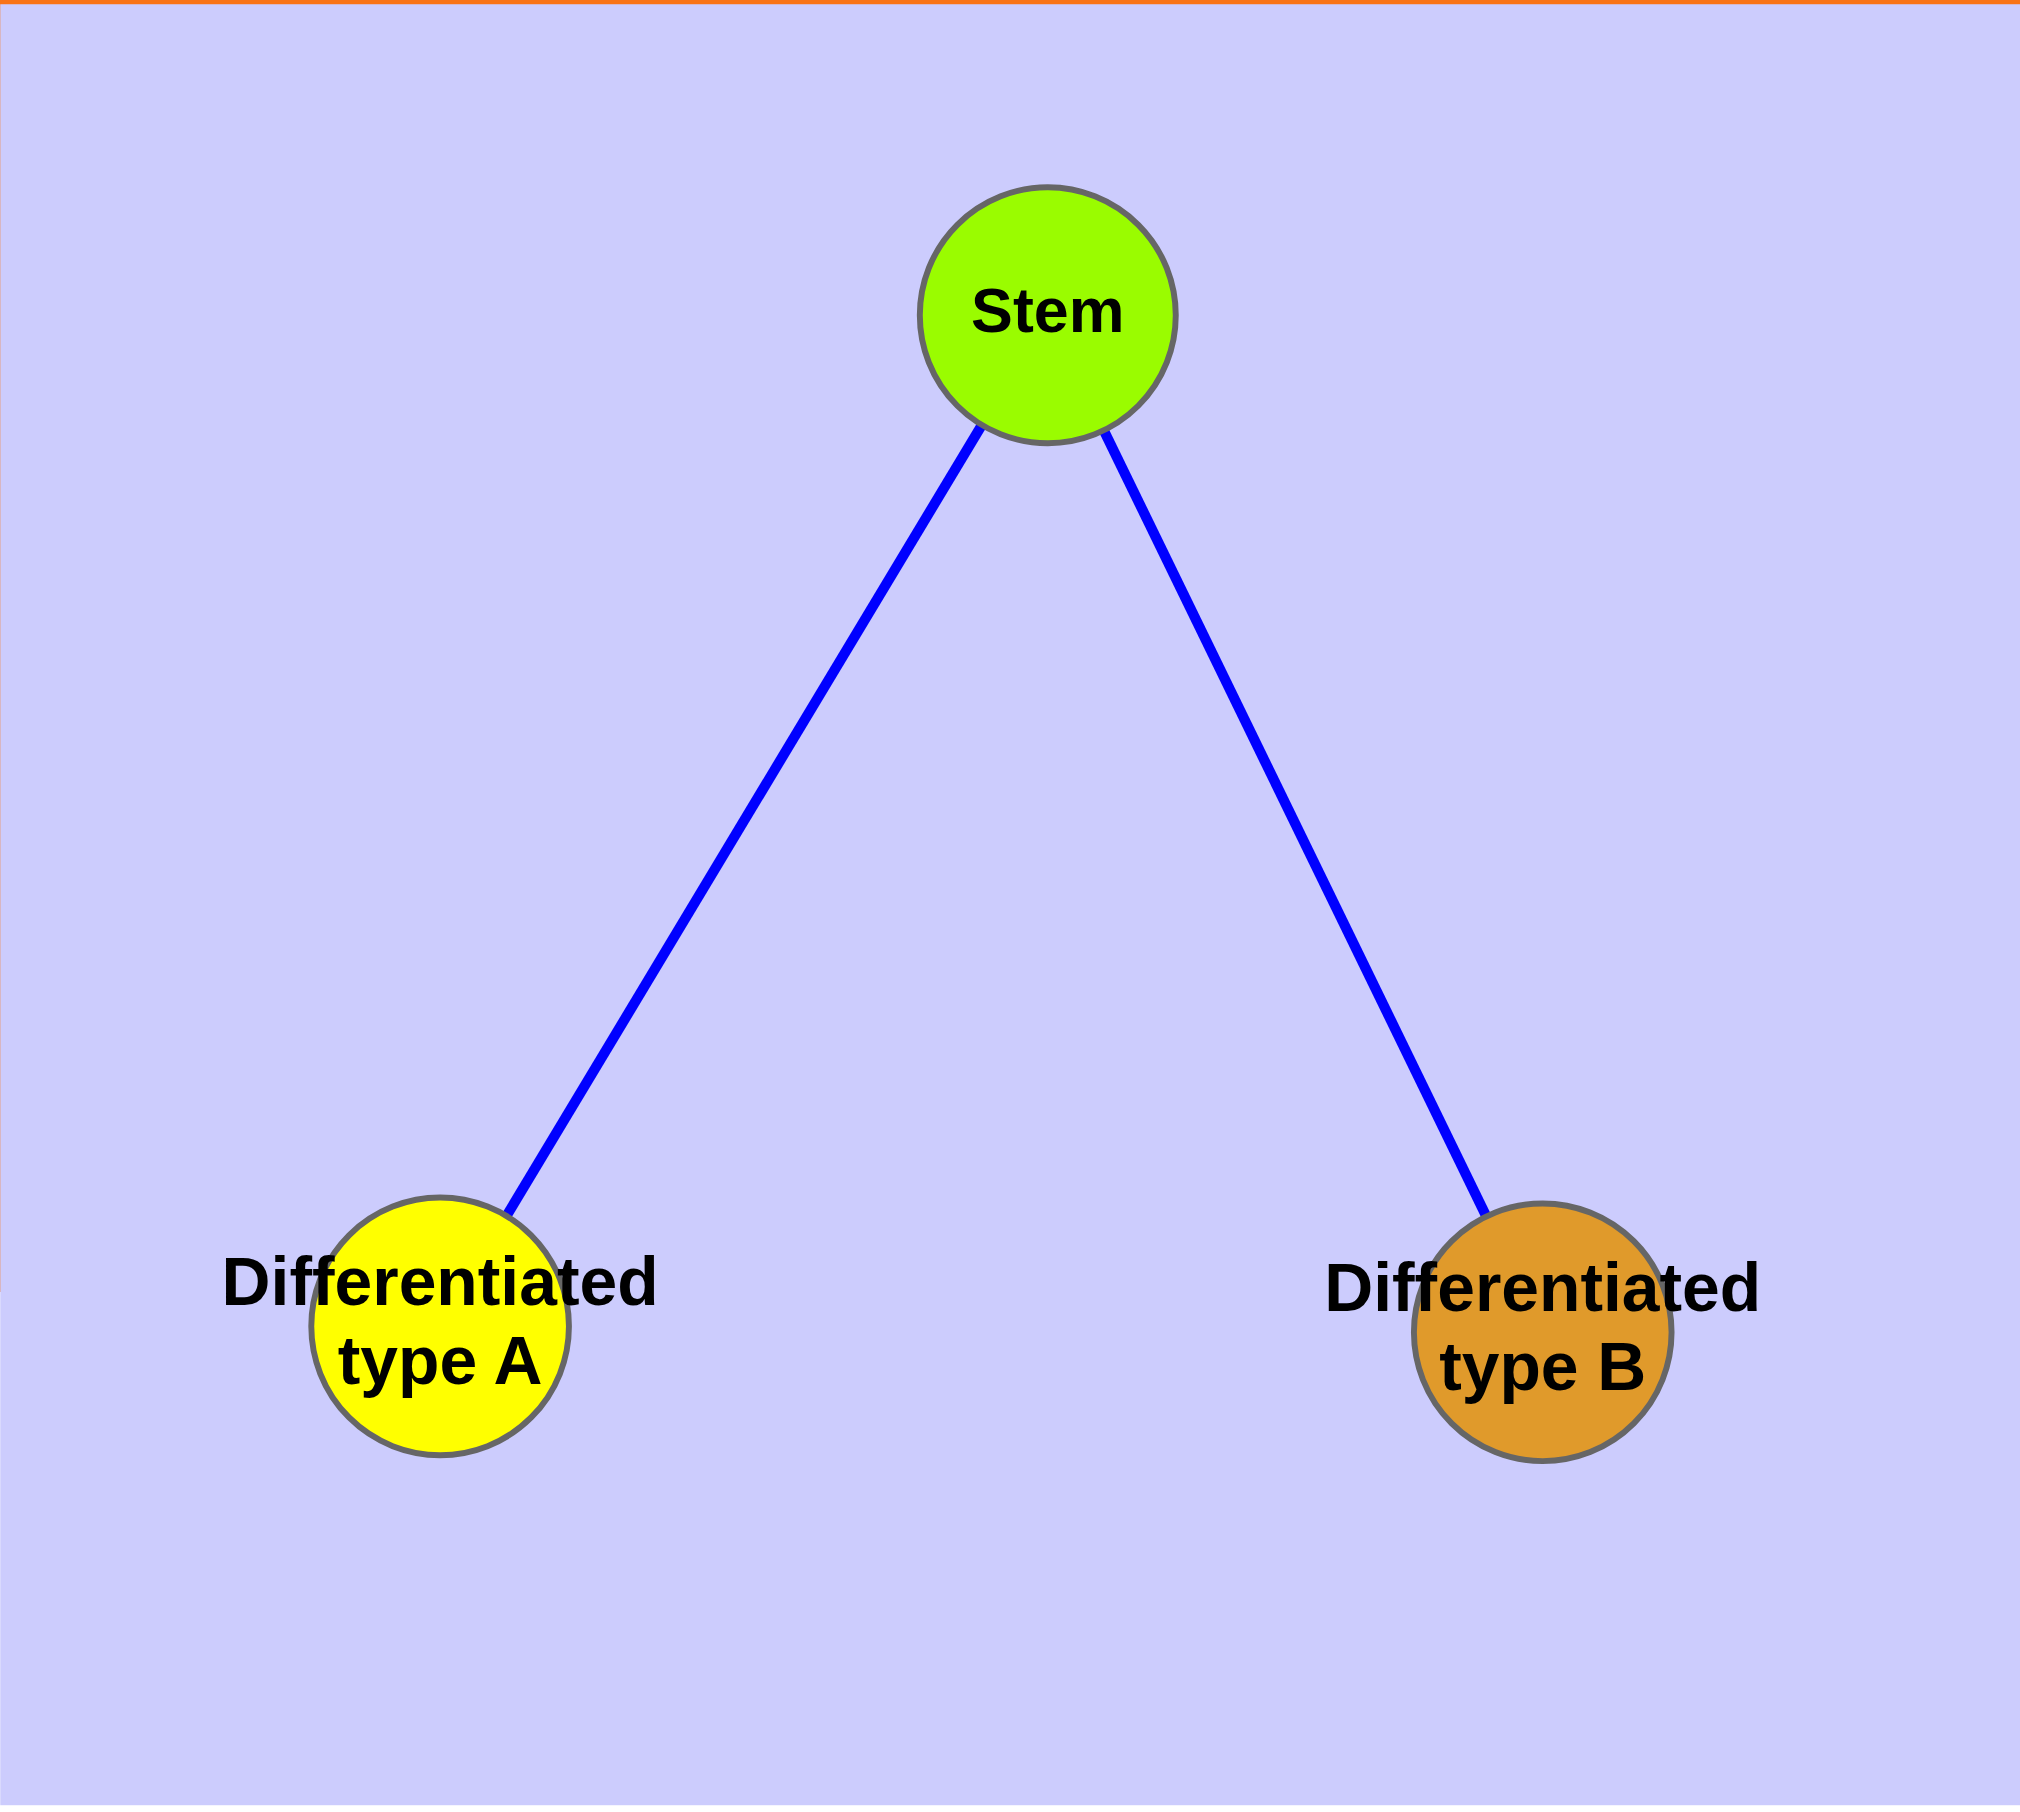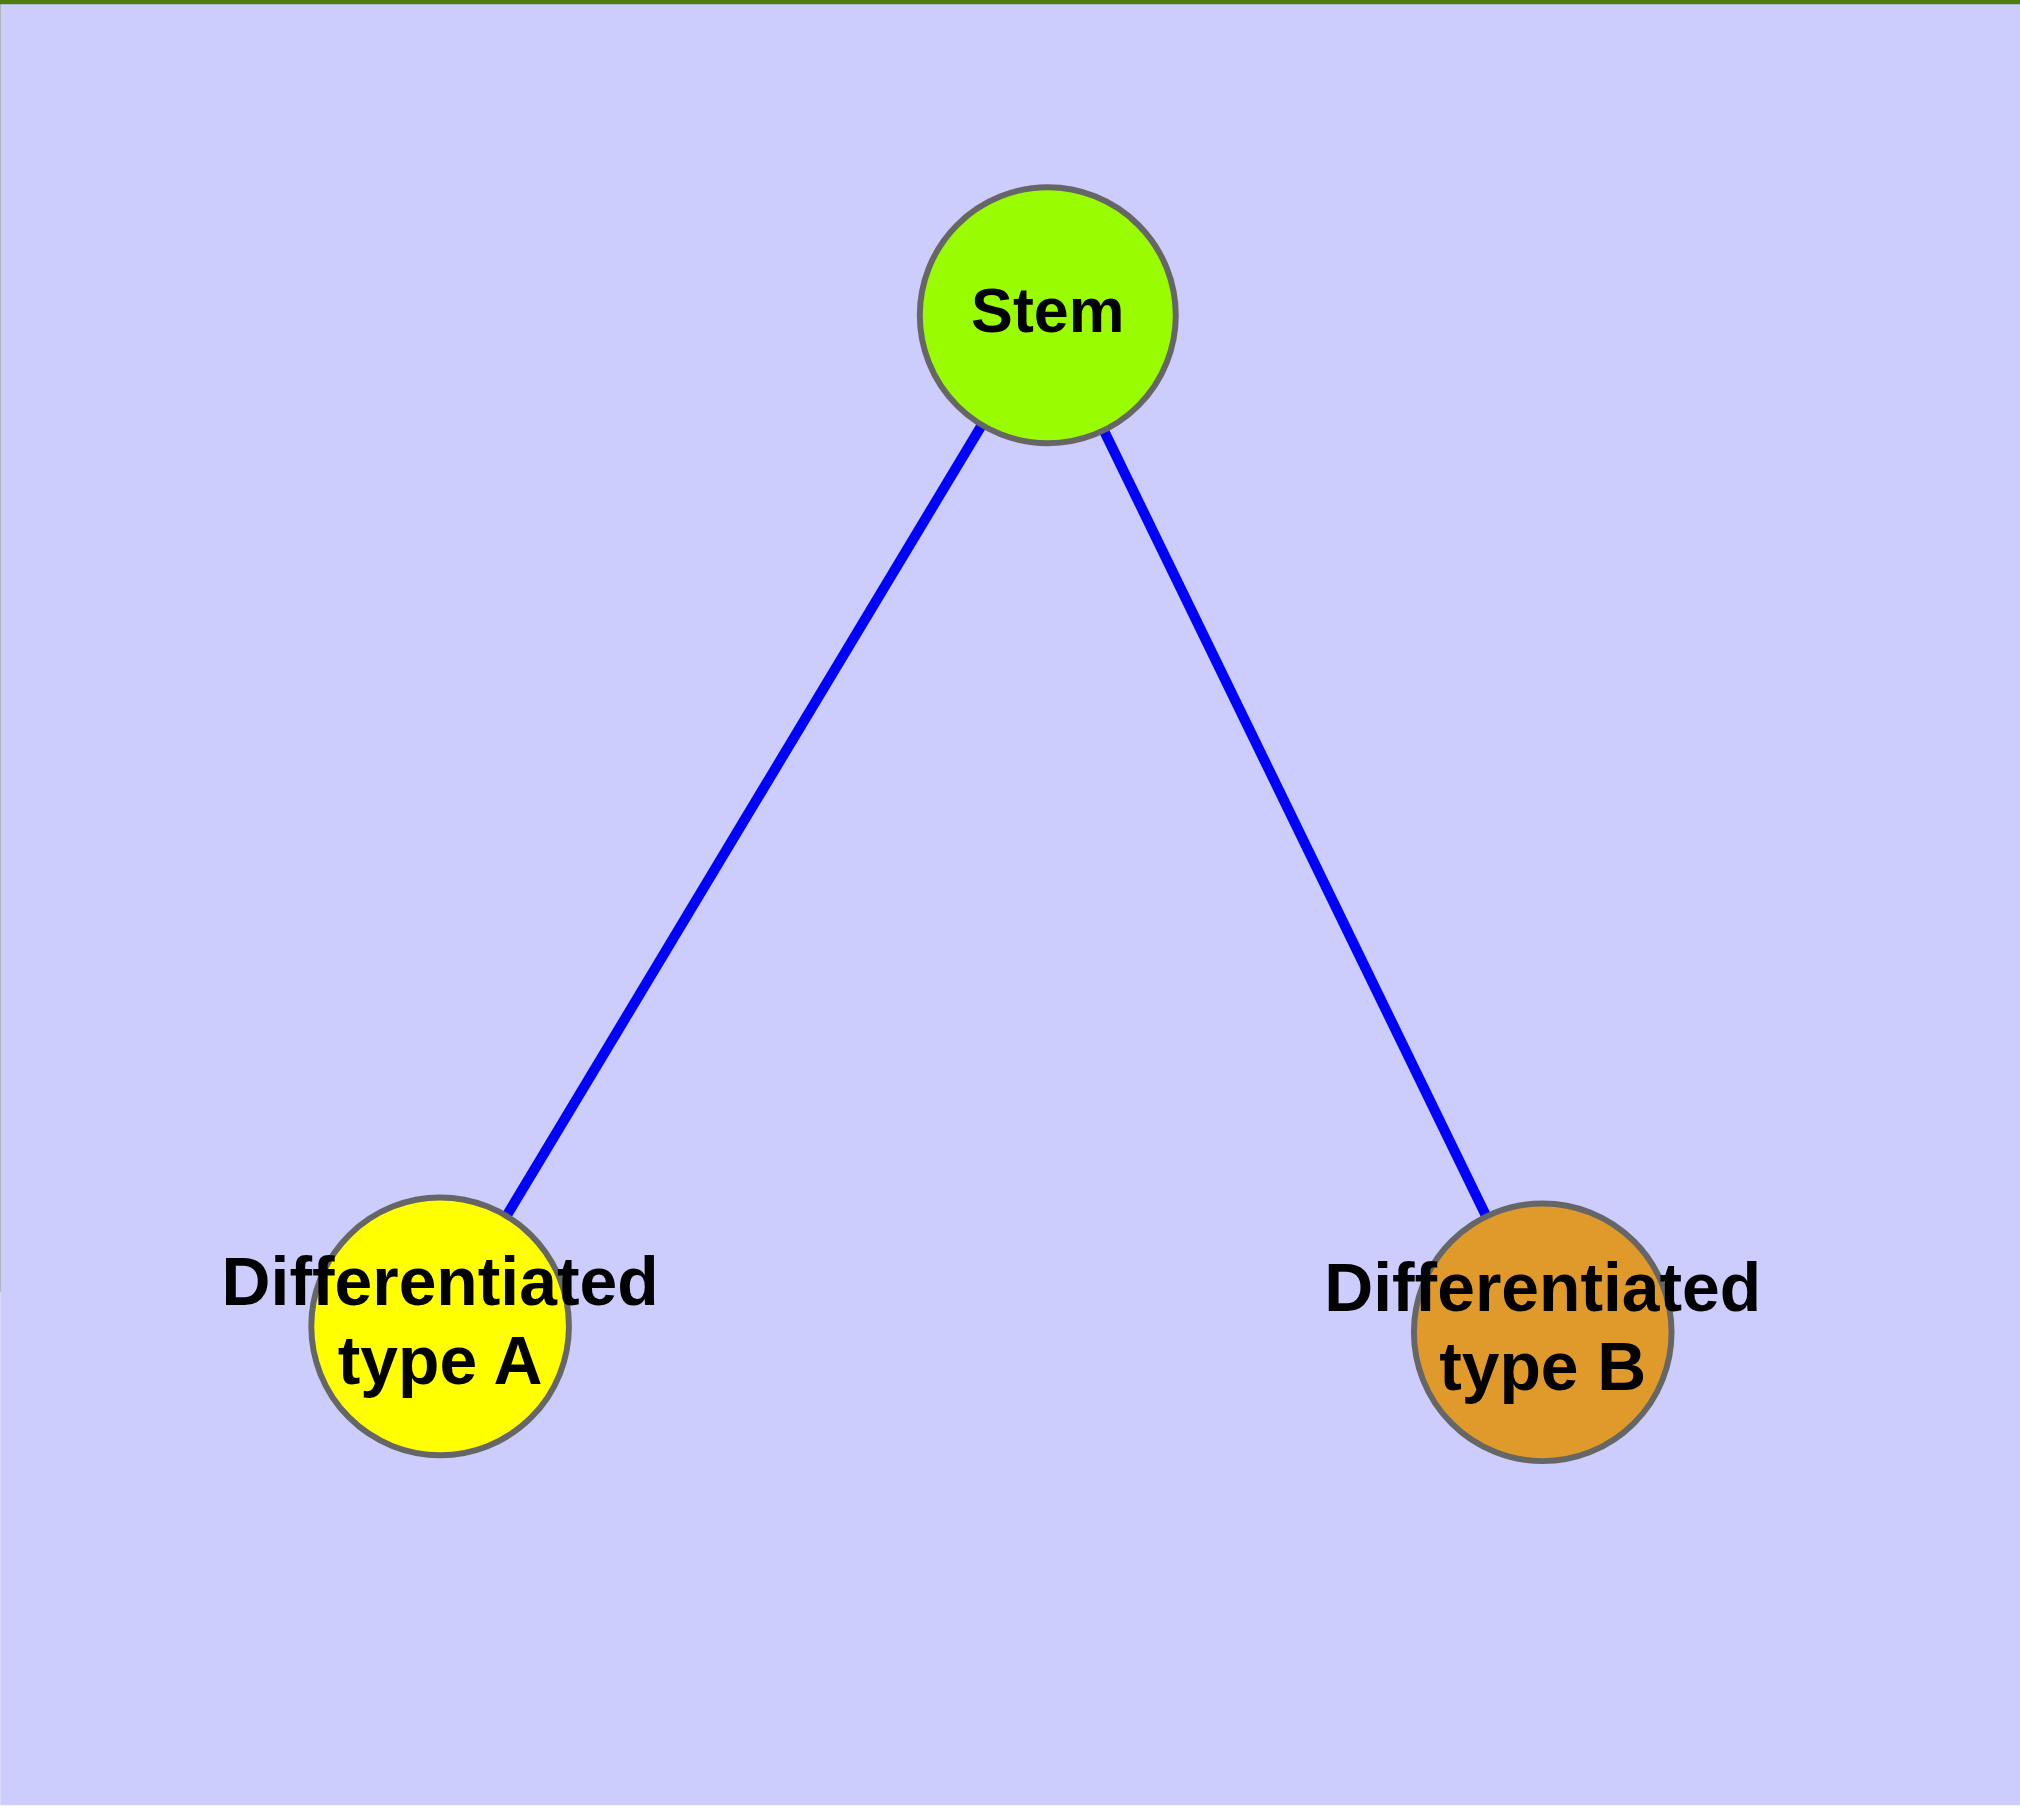--- a/index.html
+++ b/index.html
@@ -11,21 +11,21 @@
   body {
     width: 2021px;
     height: 1812px;
     overflow: hidden;
     font-family: "Liberation Sans", sans-serif;
   }
   #graph-canvas {
     position: relative;
     width: 2021px;
     height: 1292px;
-    background: #4d7c0f;
+    background: #f97316;
   }
   #graph-svg {
     position: absolute;
     left: 0;
     top: 0;
     width: 2021px;
     height: 1812px;
     display: block;
   }
   .node-label {

